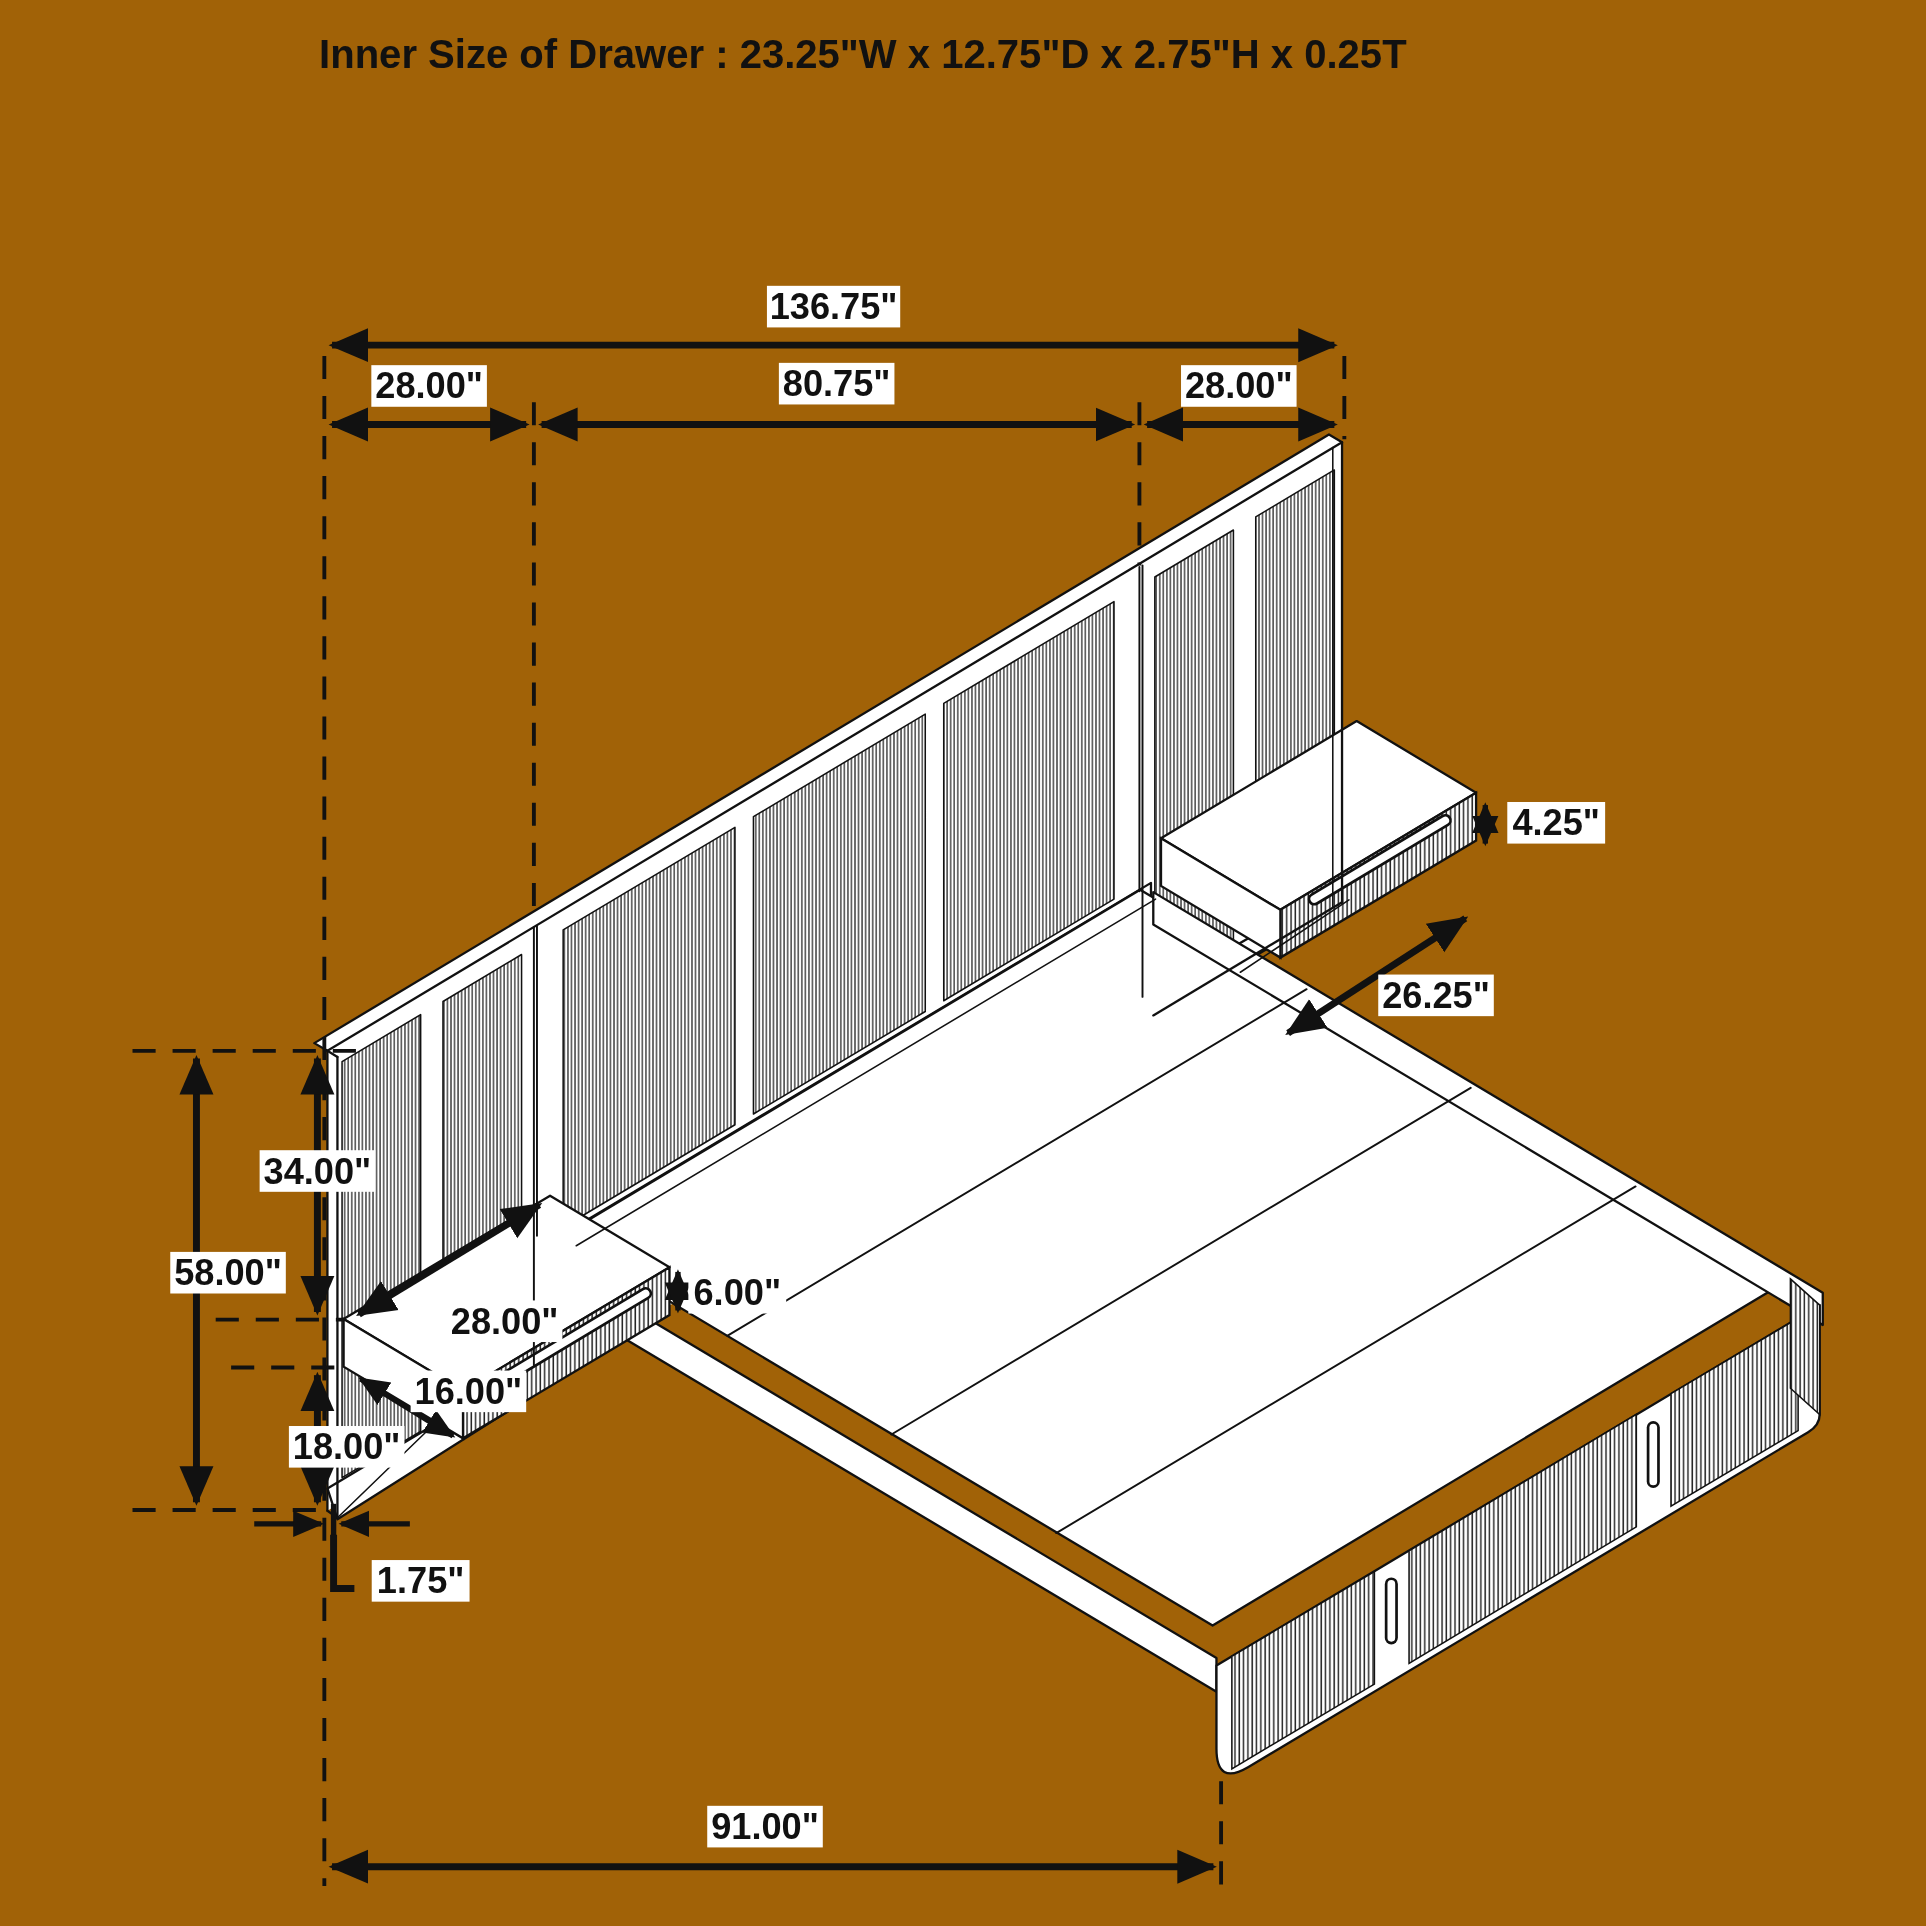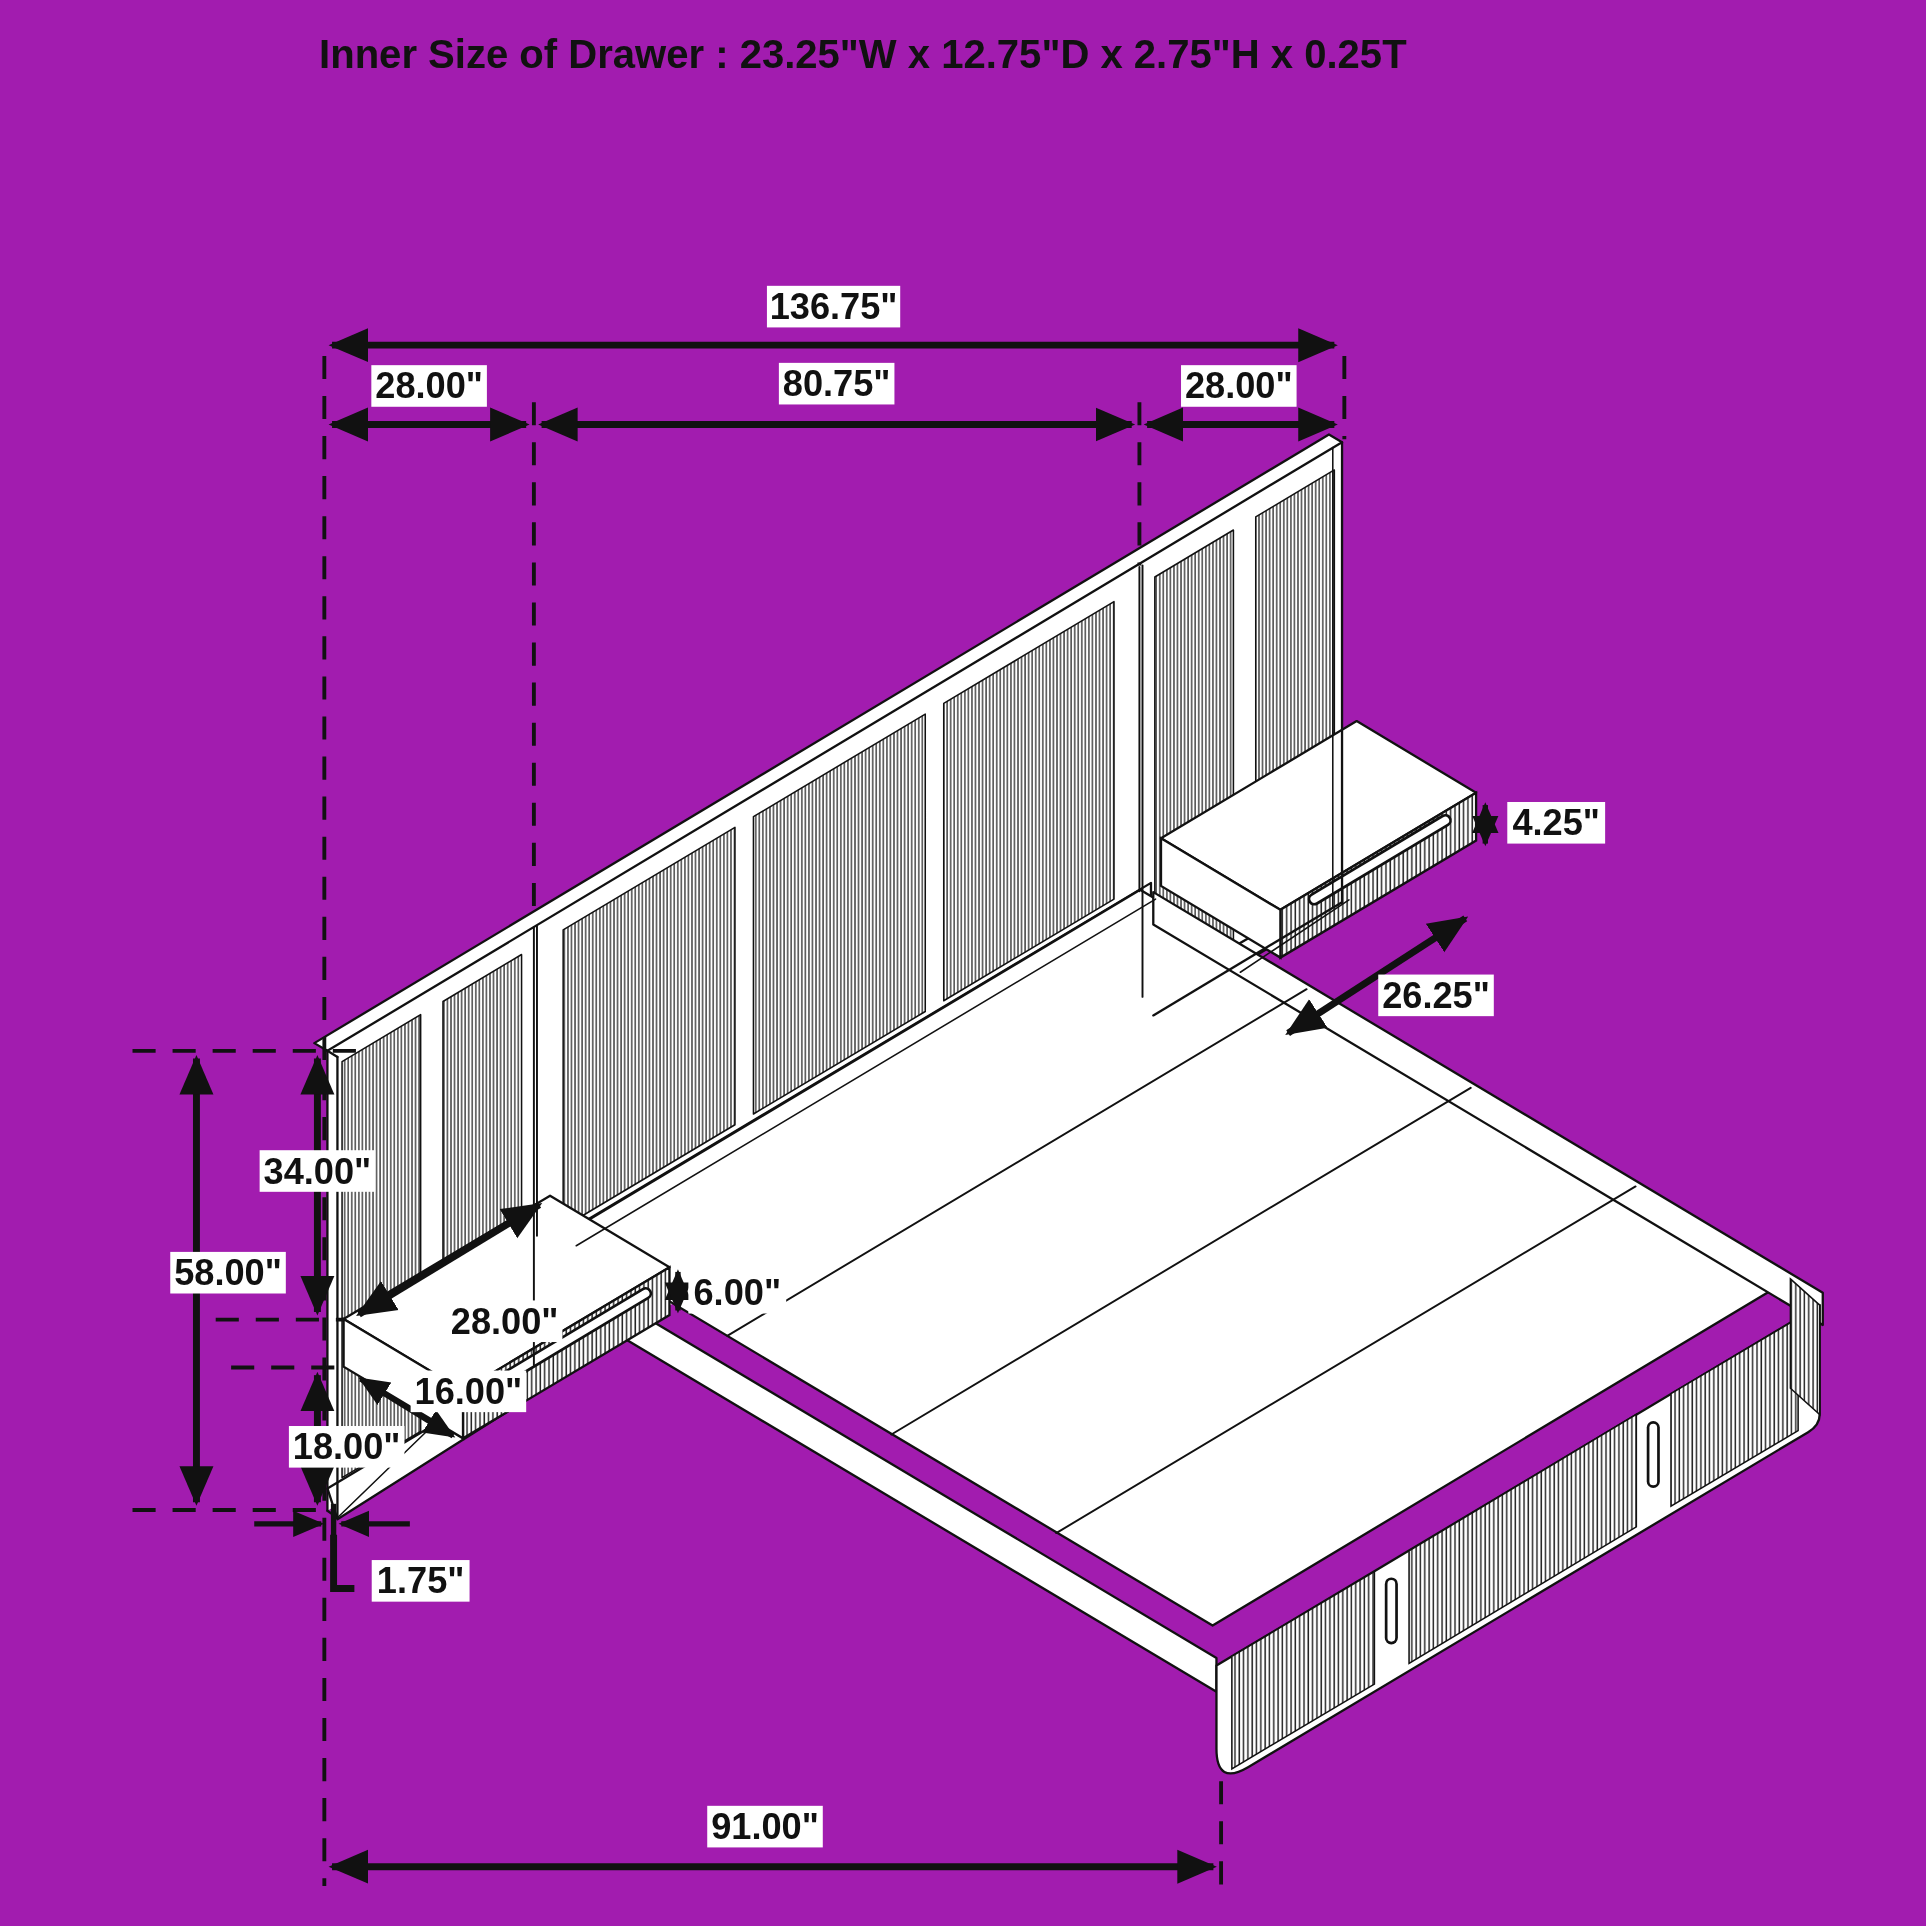--- a/index.html
+++ b/index.html
@@ -1,16 +1,16 @@
 <!DOCTYPE html>
 <html style="font-size:12.3px"><head>
 <meta charset="utf-8">
 <style>
   html,body{margin:0;padding:0;background:#ffffff;}
-  .page{position:relative;width:1926px;height:1926px;background:#a21caf;overflow:hidden;
+  .page{position:relative;width:1926px;height:1926px;background:#a16207;overflow:hidden;
         font-family:"Liberation Sans", sans-serif;}
   svg{position:absolute;left:0;top:0;}
   .dimtext{font-family:"Liberation Sans", sans-serif;font-weight:bold;}
 </style>
 </head>
 <body>
 
 <div class="page">
   <svg id="fig" viewBox="0 0 2500 2500" width="1926" height="1926">
     <defs>

